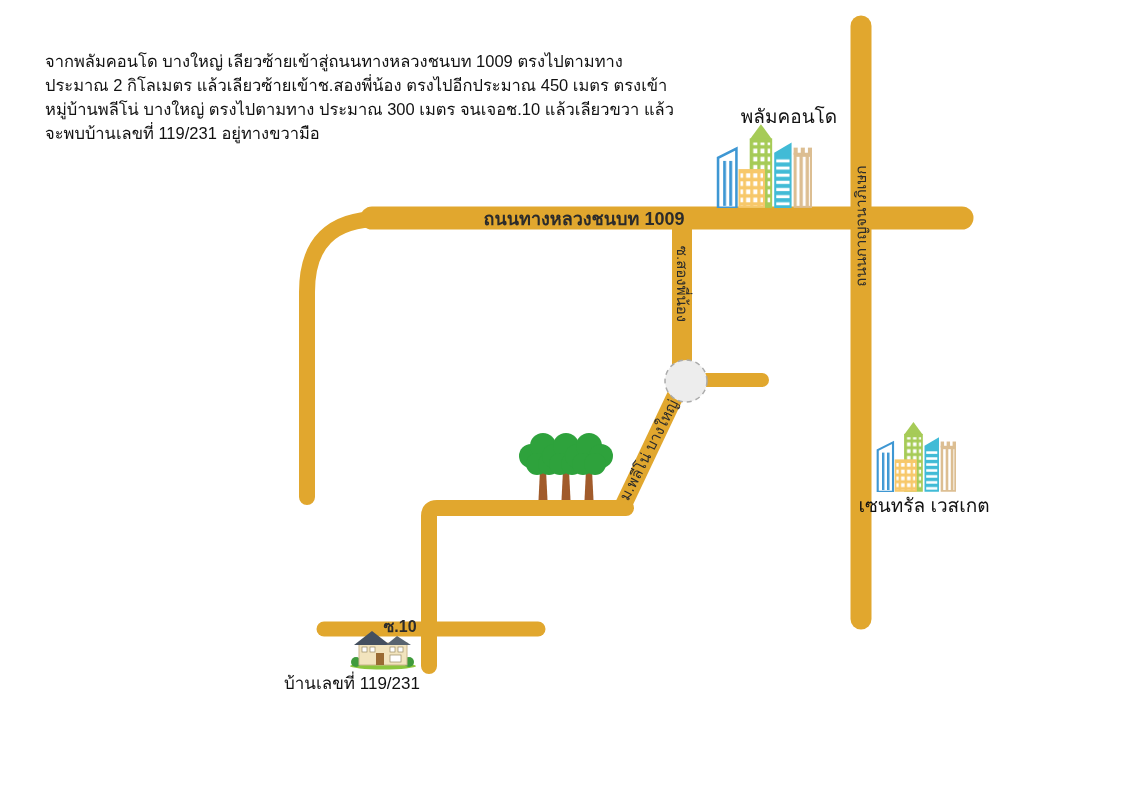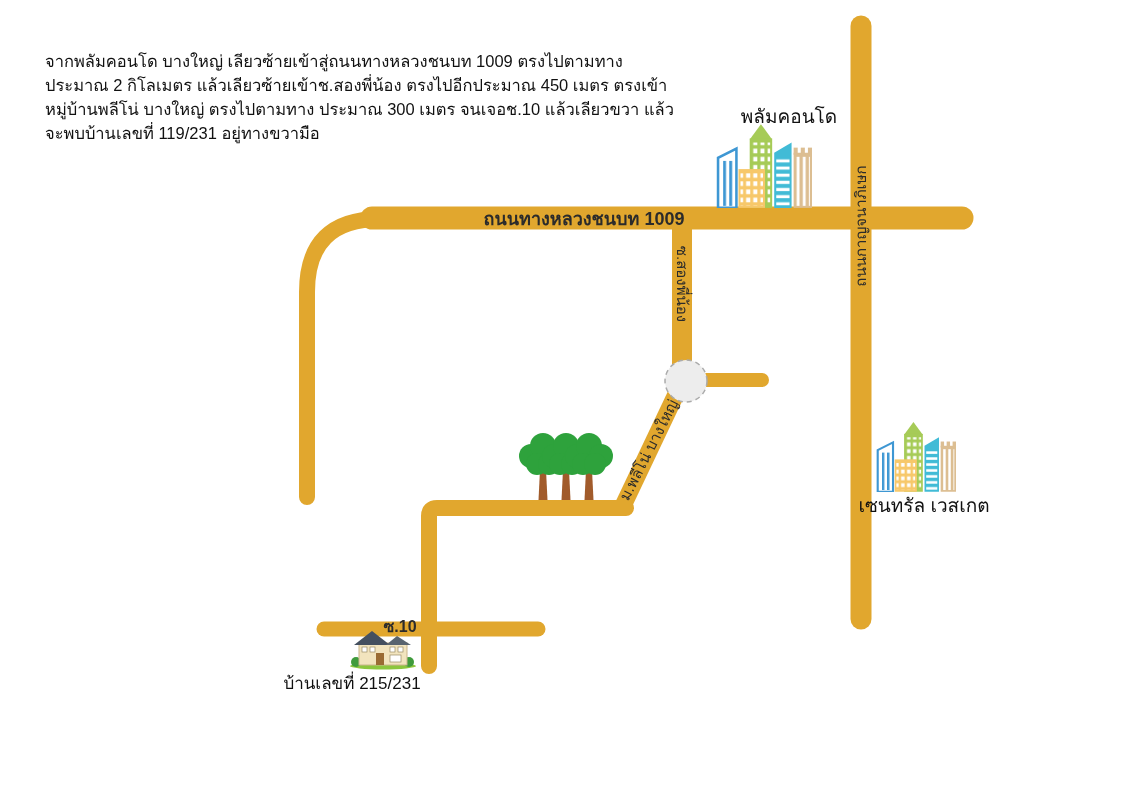--- a/index.html
+++ b/index.html
@@ -152,16 +152,16 @@
 
   <div class="lbl road-label-sm rot-diag" style="left:649px;top:450px;">ม.พลีโน่ บางใหญ่</div>
 
   <div class="lbl soi10-label" style="left:400px;top:626px;">ซ.10</div>
 
   <div class="lbl place-label" style="left:764px;top:116px;margin-left:25px;">พลัมคอนโด</div>
 
   <div class="lbl place-label" style="left:924px;top:505px;">เซนทรัล เวสเกต</div>
 
   <div id="house-caption">
-    <div>บ้านเลขที่ 215/231</div>
+    <div>บ้านเลขที่ 119/231</div>
   </div>
 
 </div>
 
 </body></html>

